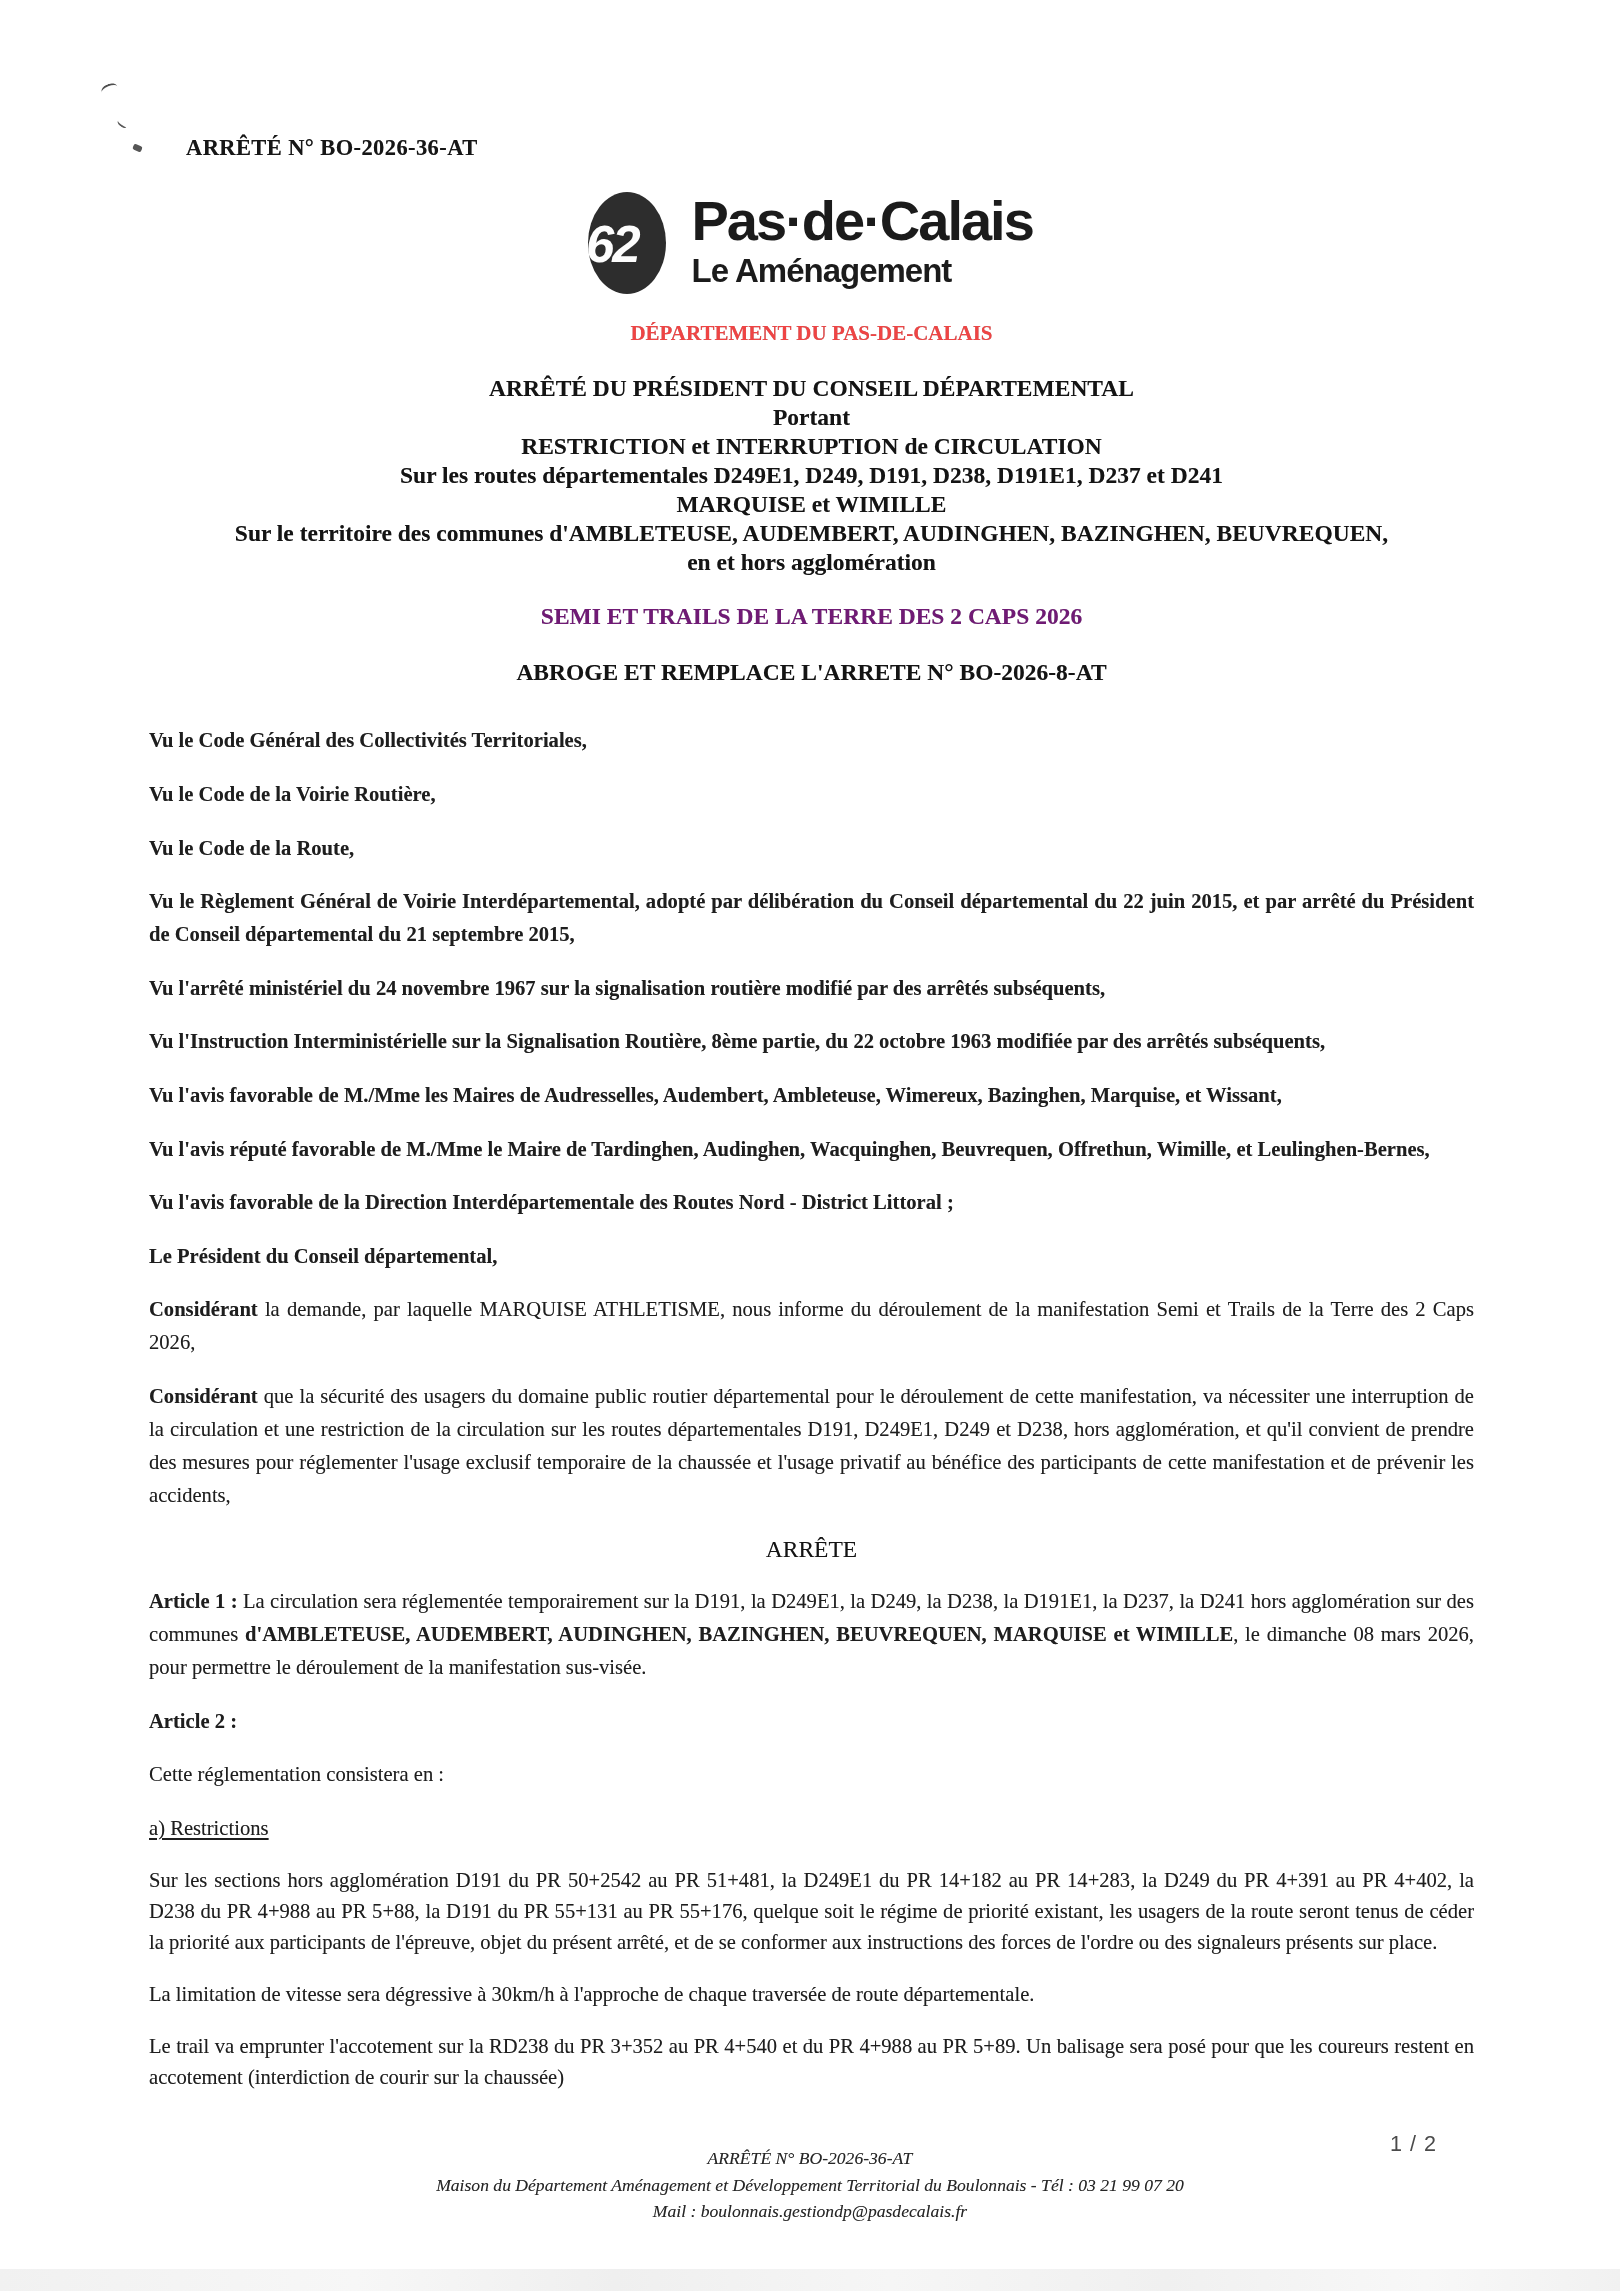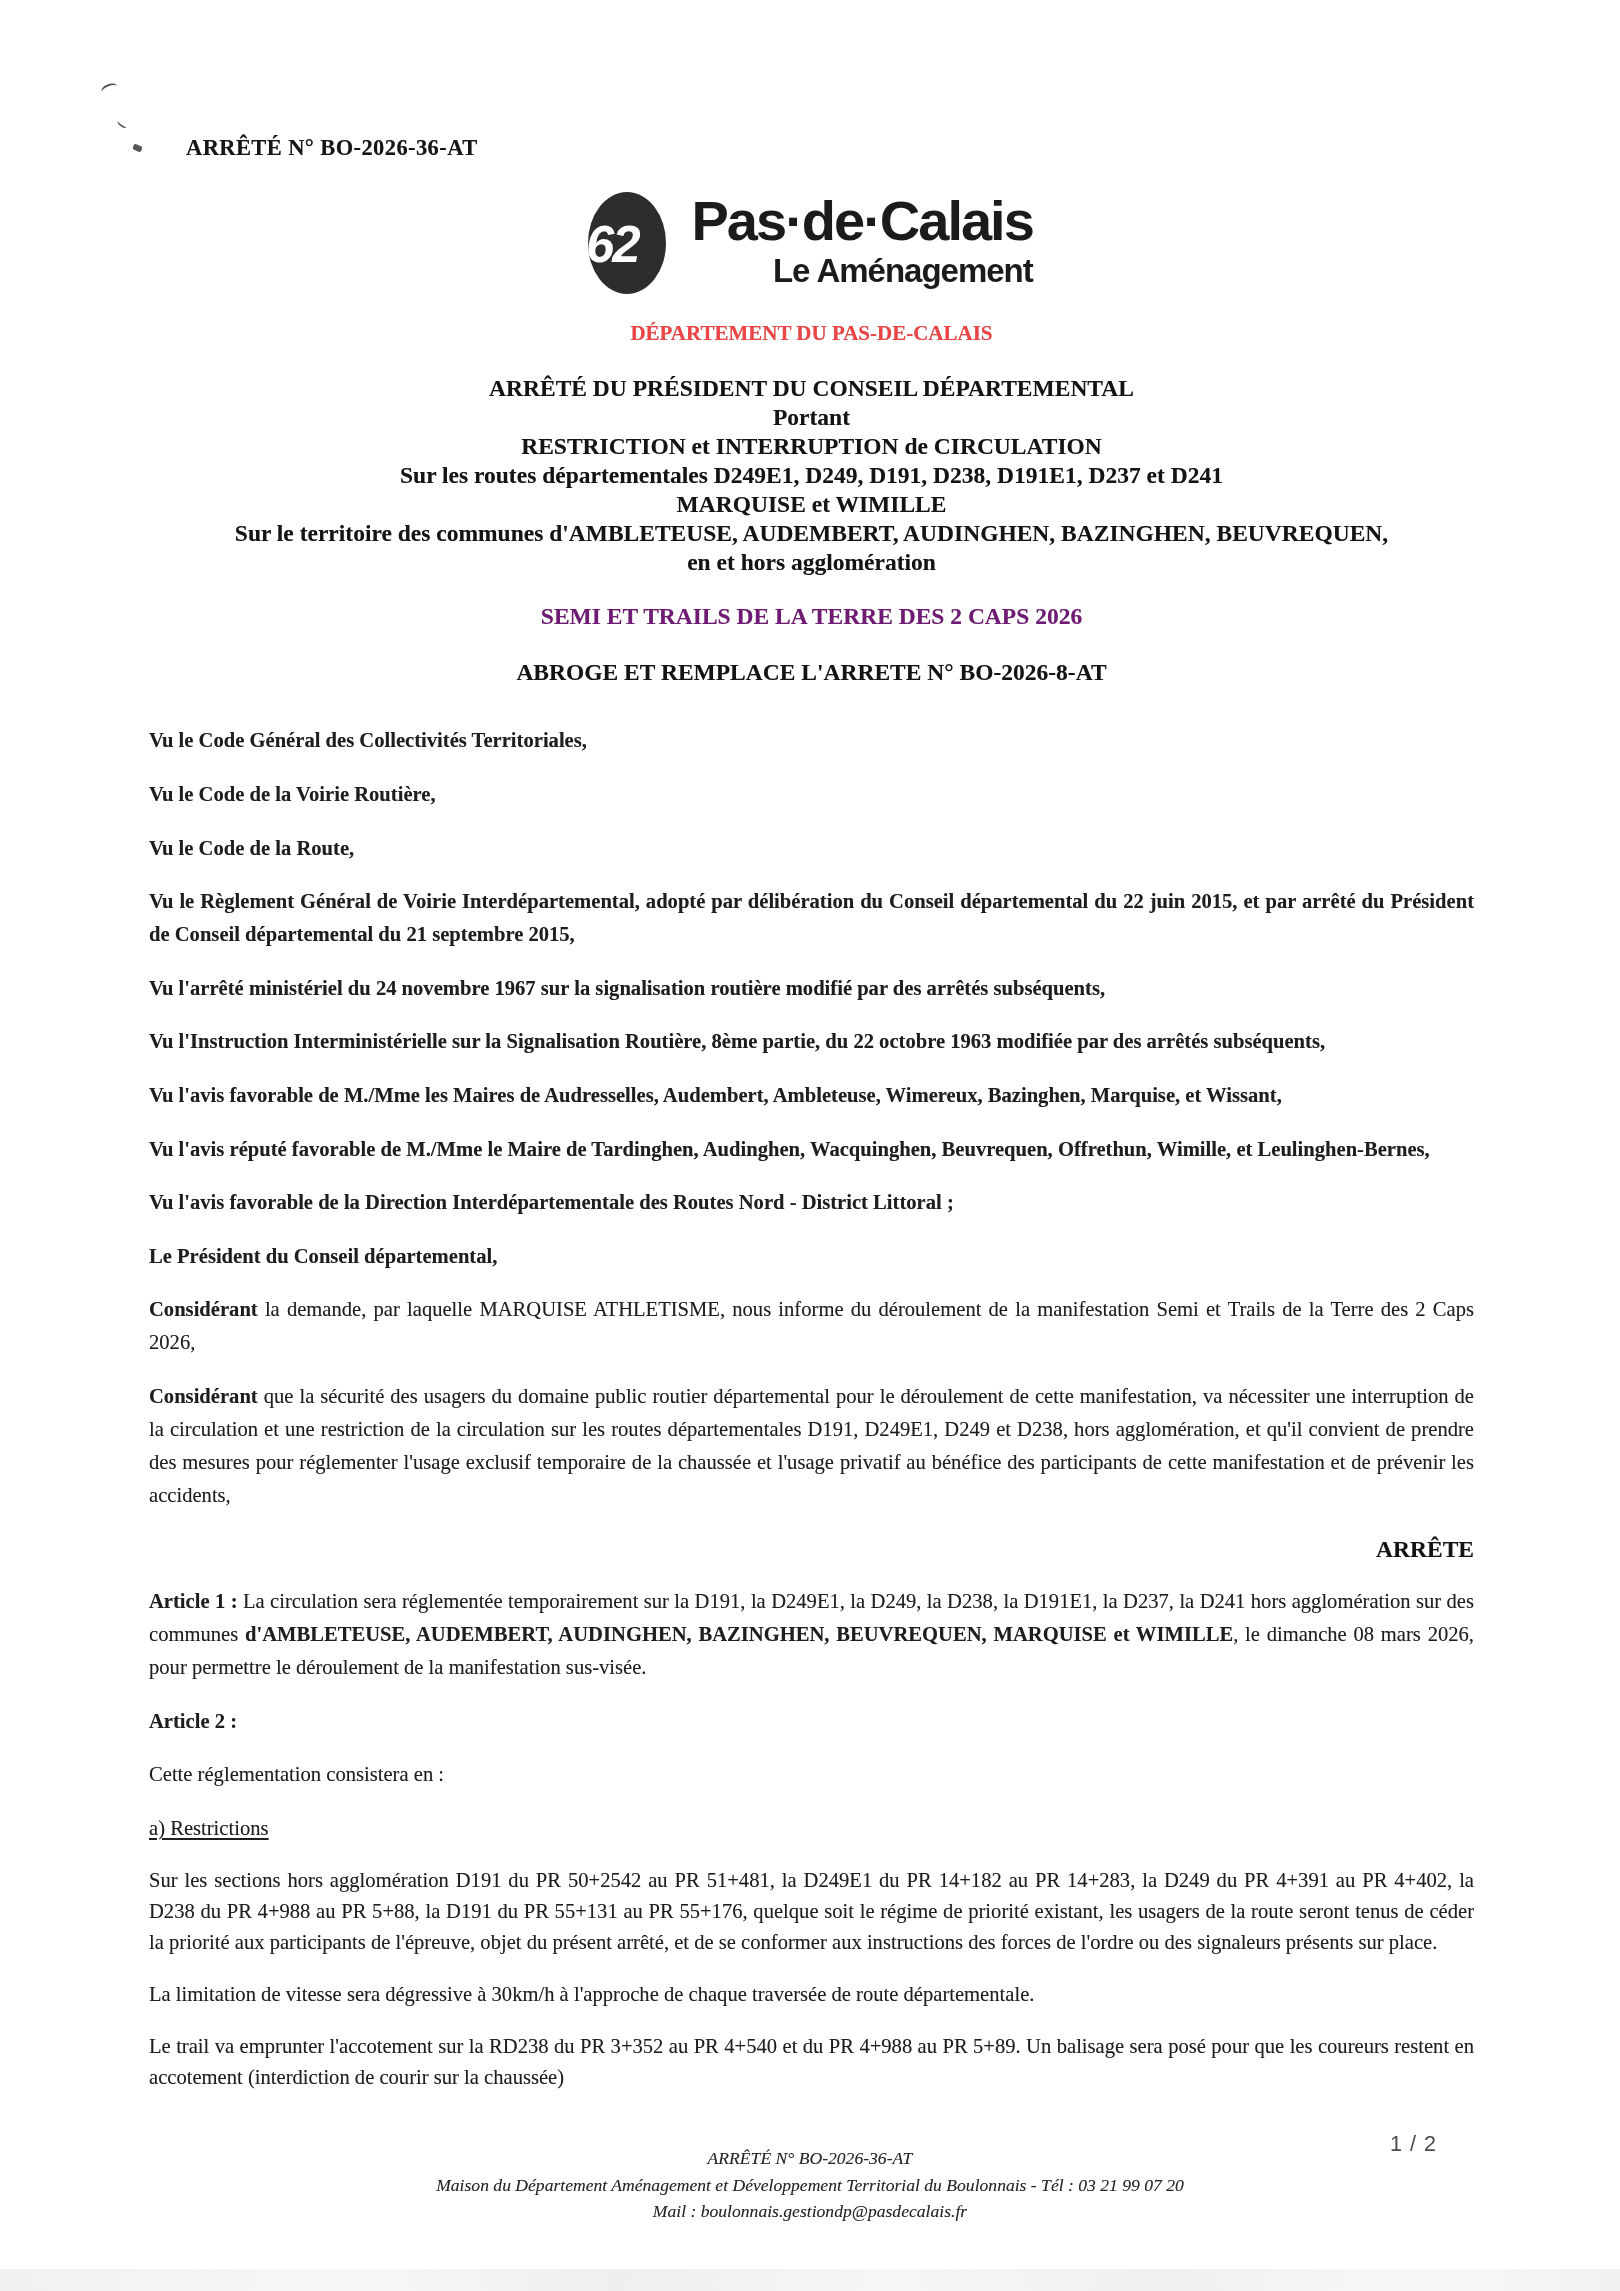--- a/index.html
+++ b/index.html
@@ -23,39 +23,39 @@
     text-shadow:0 0 0.5px rgba(0,0,0,.45);
   }
 
   
   .logo{position:absolute;left:588px;top:192px;display:flex;align-items:flex-start;
         font-family:"Liberation Sans","DejaVu Sans",sans-serif;}
   .badge{width:78px;height:102px;background:#2d2d2d;border-radius:50%;
          display:flex;align-items:center;justify-content:flex-start;flex:0 0 auto;}
   .badge-num{color:#fdfdfd;font-size:51px;font-weight:bold;font-style:italic;
              transform:translate(-2px,1px);letter-spacing:-2px;}
-  .logo-text{margin-left:25.5px;color:#1b1b1b;text-align:right;}
+  .logo-text{margin-left:25.5px;color:#1b1b1b;}
   .logo-name{font-size:56px;font-weight:bold;letter-spacing:-2px;line-height:57px;}
   .logo-sub{font-size:33px;font-weight:bold;letter-spacing:-1px;margin-top:2.9px;}
 
   
   .doc{position:absolute;left:149px;top:319px;width:1325px;
        font-size:20.6px;line-height:33px;
        text-shadow:0 0 0.4px rgba(0,0,0,.35);}
   .center{text-align:center;}
   .dept{font-size:21px;font-weight:bold;line-height:29px;margin:0 0 25.5px;color:#ef4444;}
   .title-line{font-size:23.5px;font-weight:bold;line-height:29px;color:#141414;}
   .event{font-size:23.5px;font-weight:bold;line-height:29px;margin-top:25.5px;color:#701a75;}
   .abroge{font-size:23.5px;font-weight:bold;line-height:29px;margin-top:27.4px;color:#141414;}
 
   .body-start{margin-top:37px;font-weight:bold;}
   p.body{margin:0 0 20.6px;}
   p.just{text-align:justify;}
   .bold{font-weight:bold;}
-  .arrete-h{text-align:right;font-size:23.5px;font-weight:bold;line-height:33px;
+  .arrete-h{text-align:center;font-size:23.5px;font-weight:normal;line-height:33px;
             margin:9.8px 0 19.6px;color:#141414;}
   .article2-block{margin-top:20px;}
   .no-gap{margin-bottom:0;}
   .restr-title{text-decoration:underline;text-underline-offset:2.9px;margin:0;}
   .restr-para{margin:0;line-height:31px;}
   .trail{margin-top:17.6px;line-height:31px;}
 
   
   .page-number{position:absolute;left:1390px;top:2131px;
                font-family:"Liberation Sans","DejaVu Sans",sans-serif;

